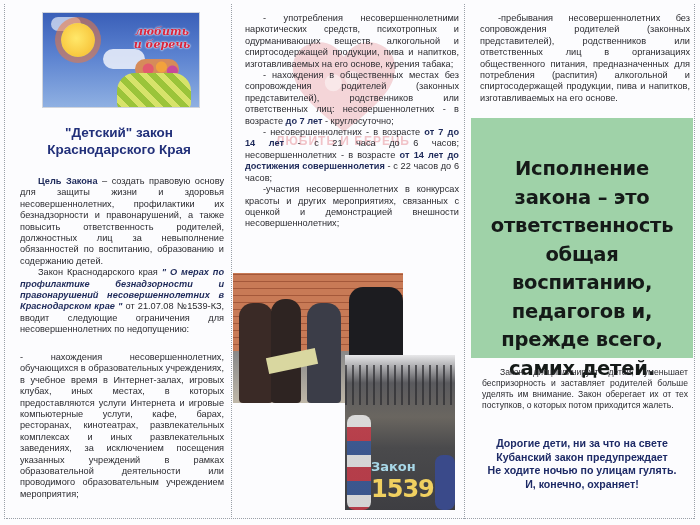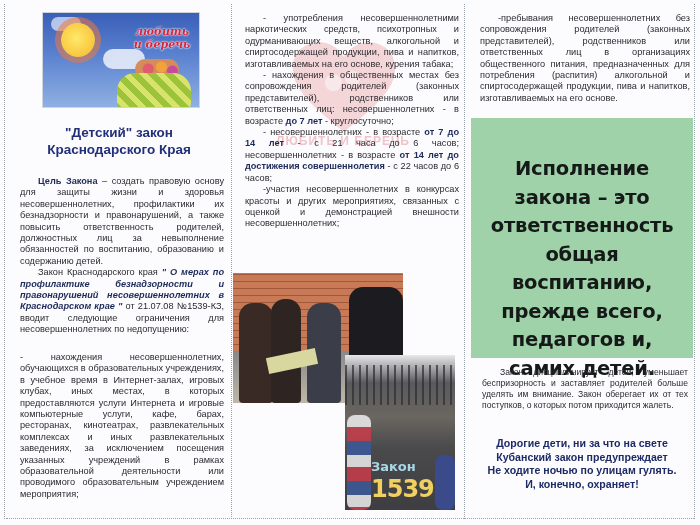--- a/index.html
+++ b/index.html
@@ -146,22 +146,22 @@
       <p>-пребывания несовершеннолетних без сопровождения родителей (законных представителей), родственников или ответственных лиц в организациях общественного питания, предназначенных для потребления (распития) алкогольной и спиртосодержащей продукции, пива и напитков, изготавливаемых на его основе.</p>
     </div>
 
     <div class="green-box">
       <div class="big">
         <div>Исполнение</div>
         <div>закона – это</div>
         <div>ответственность</div>
         <div>общая</div>
         <div>воспитанию,</div>
+        <div>педагогов и,</div>
         <div>прежде всего,</div>
-        <div>педагогов и,</div>
         <div>самих детей.</div>
       </div>
     </div>
 
     <div class="text right-body">
       <p>Закон дисциплинирует детей, уменьшает беспризорность и заставляет родителей больше уделять им внимание. Закон оберегает их от тех поступков, о которых потом приходится жалеть.</p>
     </div>
 
     <div class="poem">
       <div>Дорогие дети, ни за что на свете</div>

